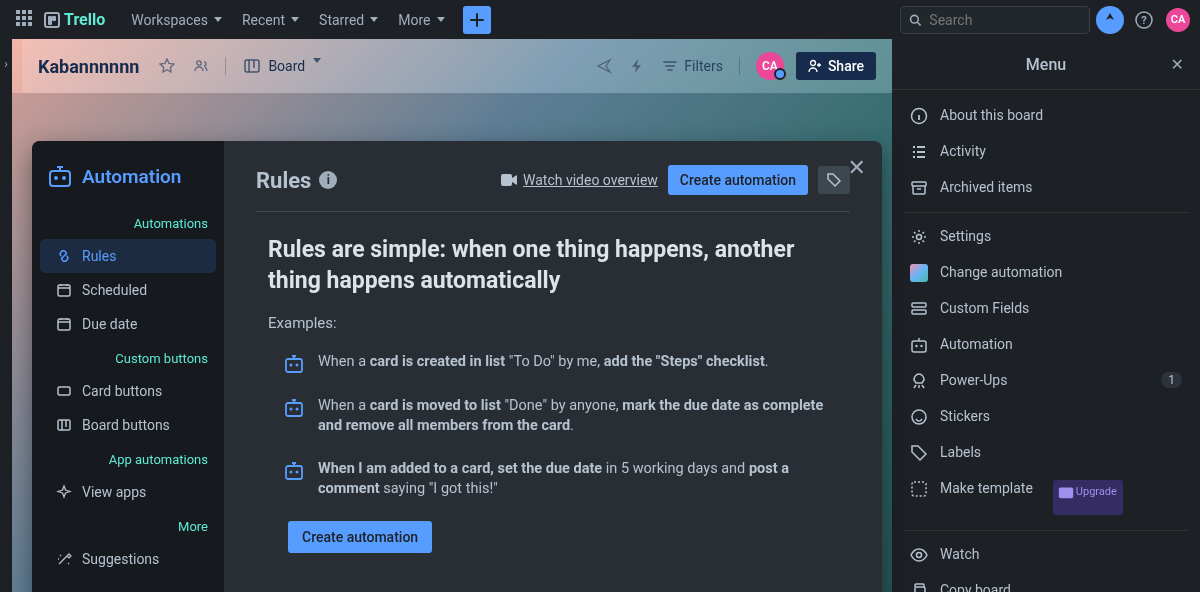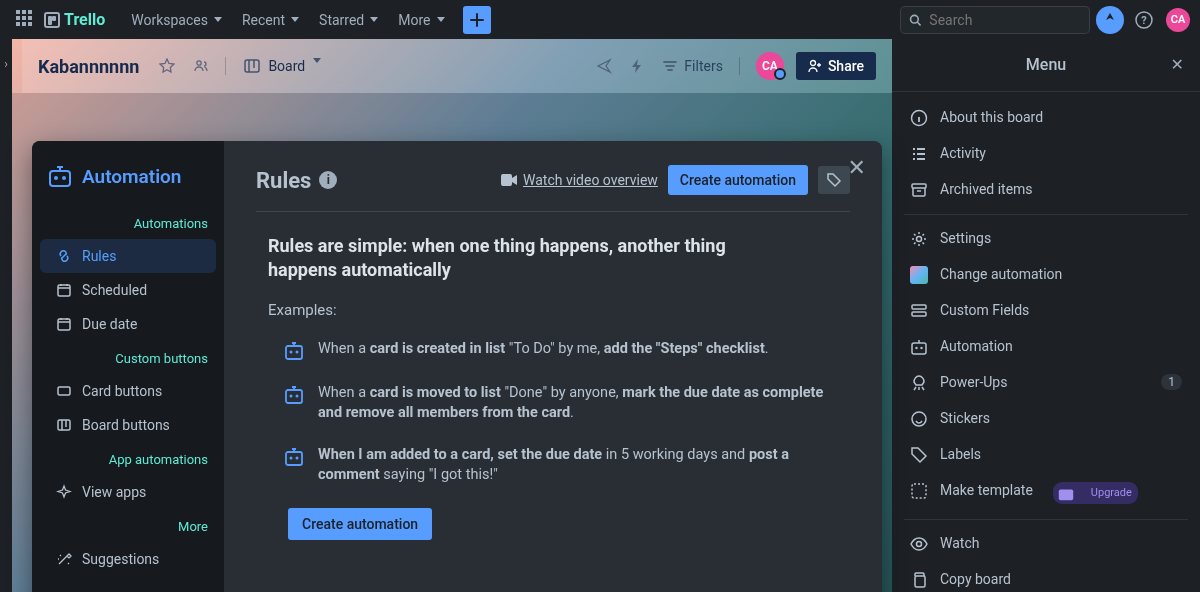--- a/index.html
+++ b/index.html
@@ -51,37 +51,37 @@
 
 .auto-content { flex: 1; padding: 24px 32px; color: #b6c2cf; position: relative; overflow-y: auto;}
 .close-panel { position: absolute; right: 16px; top: 14px; color: #9fadbc; cursor: pointer; font-size: 22px;}
 .content-head { display: flex; align-items: center; gap: 10px; border-bottom: 1px solid #3d4750; padding-bottom: 16px; }
 .content-title { font-size: 22px; font-weight: 700; flex: 0 0 auto; display:flex; align-items:center; gap:8px; margin-right:auto;}
 .info-circle { width: 18px; height: 18px; border-radius: 50%; background: #9fadbc; color: #282e33; display: inline-flex; align-items: center; justify-content: center; font-size: 12px; font-weight: 700;}
 .video-link { text-decoration: underline; font-size: 14px; display: flex; align-items: center; gap: 6px; cursor:pointer;}
 .create-btn { background: #579dff; color: #1d2125; font-weight: 500; padding: 7px 12px; border-radius: 3px; font-size: 14px; cursor:pointer;}
 .tag-btn { background: #3d4750; padding: 6px 8px; border-radius: 3px; display:flex; align-items:center;}
 
-.intro-heading { font-size: 18px; font-weight: 700; color: #dce3ea; margin: 22px 14px 18px 12px; line-height: 1.35; max-width: 530px;}
+.intro-heading { font-size: 23px; font-weight: 700; color: #dce3ea; margin: 22px 14px 18px 12px; line-height: 1.35; max-width: 530px;}
 .examples-label { font-size: 15px; margin: 0 0 20px 12px; }
 .example { display: flex; gap: 14px; margin: 0 12px 22px 28px; font-size: 14.5px; line-height: 1.4; }
 .example svg { flex-shrink: 0; width: 20px; height: 20px; margin-top: 2px; color: #579dff;}
 .example-text b { font-weight: 700; }
 .create-btn-2 { background: #579dff; color: #1d2125; font-weight: 500; padding: 8px 14px; border-radius: 3px; font-size: 14px; margin-left: 32px; display:inline-block; cursor:pointer;}
 
 .menu-panel { width: 308px; background: #1d2125; display: flex; flex-direction: column; color: #b6c2cf; font-size: 14px; }
 .menu-header { height: 54px; display: flex; align-items: center; justify-content: center; position: relative; font-size: 16px; font-weight: 500; border-bottom: 1px solid #333;}
 .menu-close { position: absolute; right: 16px; cursor: pointer; color: #9fadbc; }
 .menu-list { padding: 8px 0; overflow-y: auto;}
 .menu-item { display: flex; align-items: flex-start; gap: 12px; padding: 9px 18px; cursor: pointer; }
 .menu-item svg, .menu-item .mi-icon { width: 18px; height: 18px; flex-shrink: 0; }
 .bg-thumb { width: 18px; height: 18px; border-radius: 3px; background: linear-gradient(135deg, #f48fb1, #64b5f6, #4db6ac);}
 .menu-sep { height: 1px; background: #333; margin: 6px 12px; }
 .badge-count { background: #2c333a; color: #b6c2cf; padding: 1px 7px; border-radius: 10px; font-size: 12px; margin-left: auto;}
-.upgrade-badge { background: #352c63; color: #9f8fef; font-size: 11px; padding: 2px 6px 2px 4px; border-radius: 9px; margin-left: 8px; display:flex; align-items:center; gap:16px;}
+.upgrade-badge { background: #352c63; color: #9f8fef; font-size: 11px; padding: 2px 6px 15px 4px; border-radius: 3px; margin-left: 8px; display:flex; align-items:center; gap:1px;}
 </style>
 </head>
 <body>
 
 <div class="topnav">
   <div class="apps-grid">
       <span></span>
       <span></span>
       <span></span>
       <span></span>

